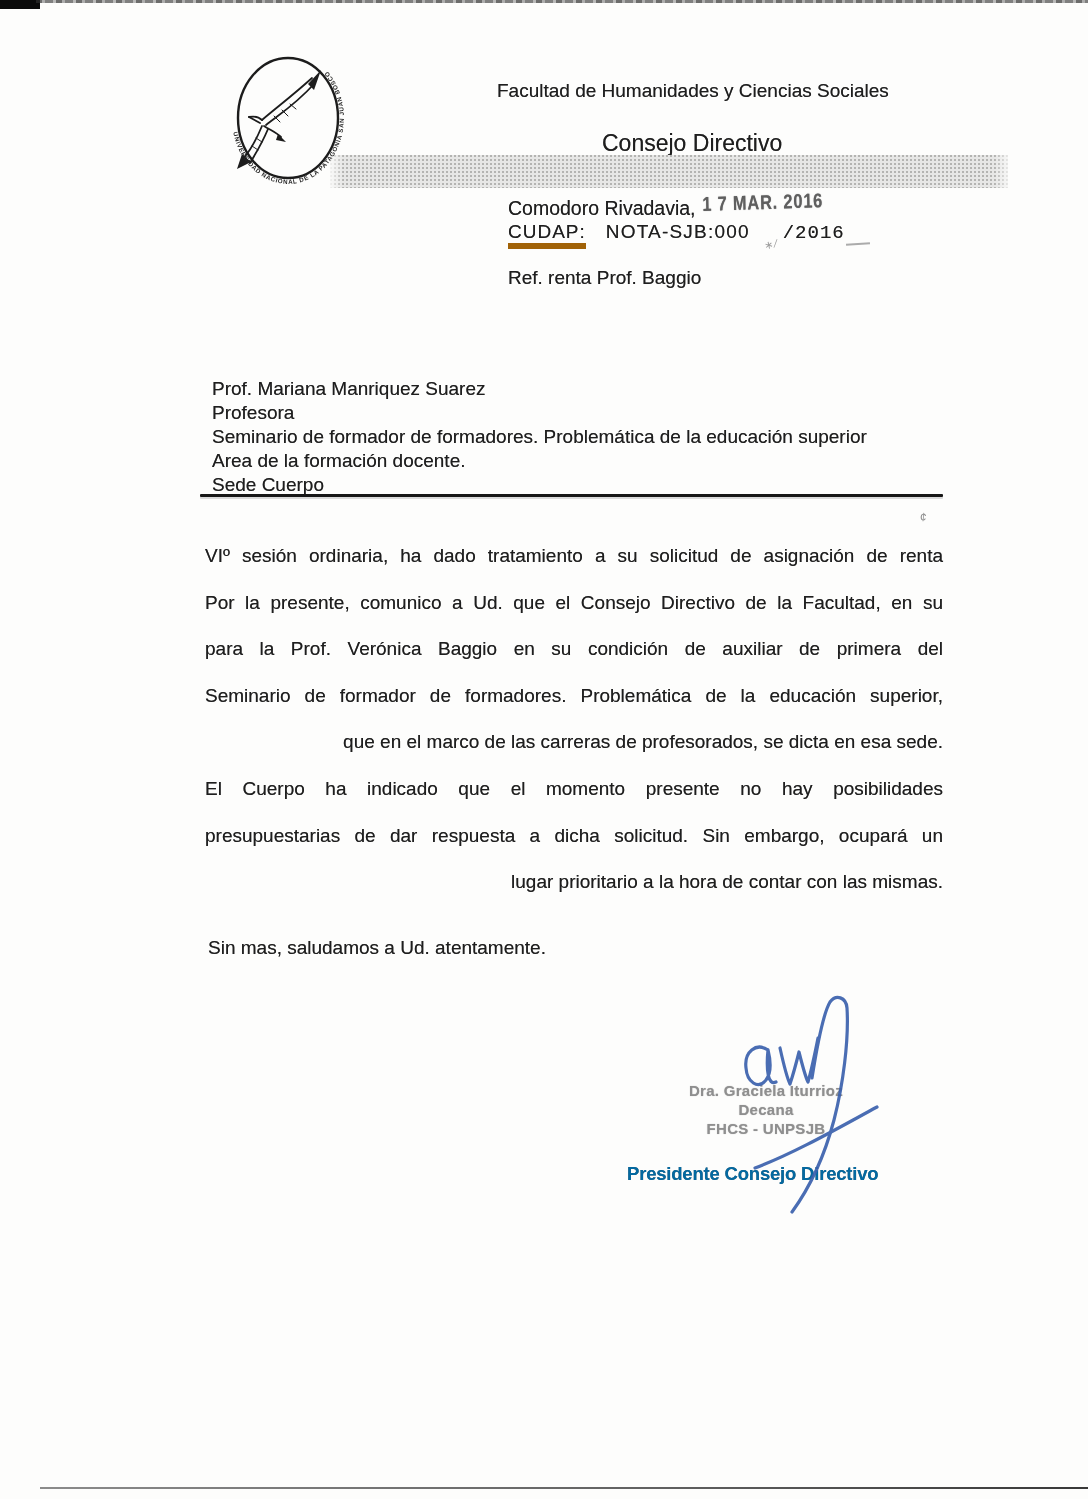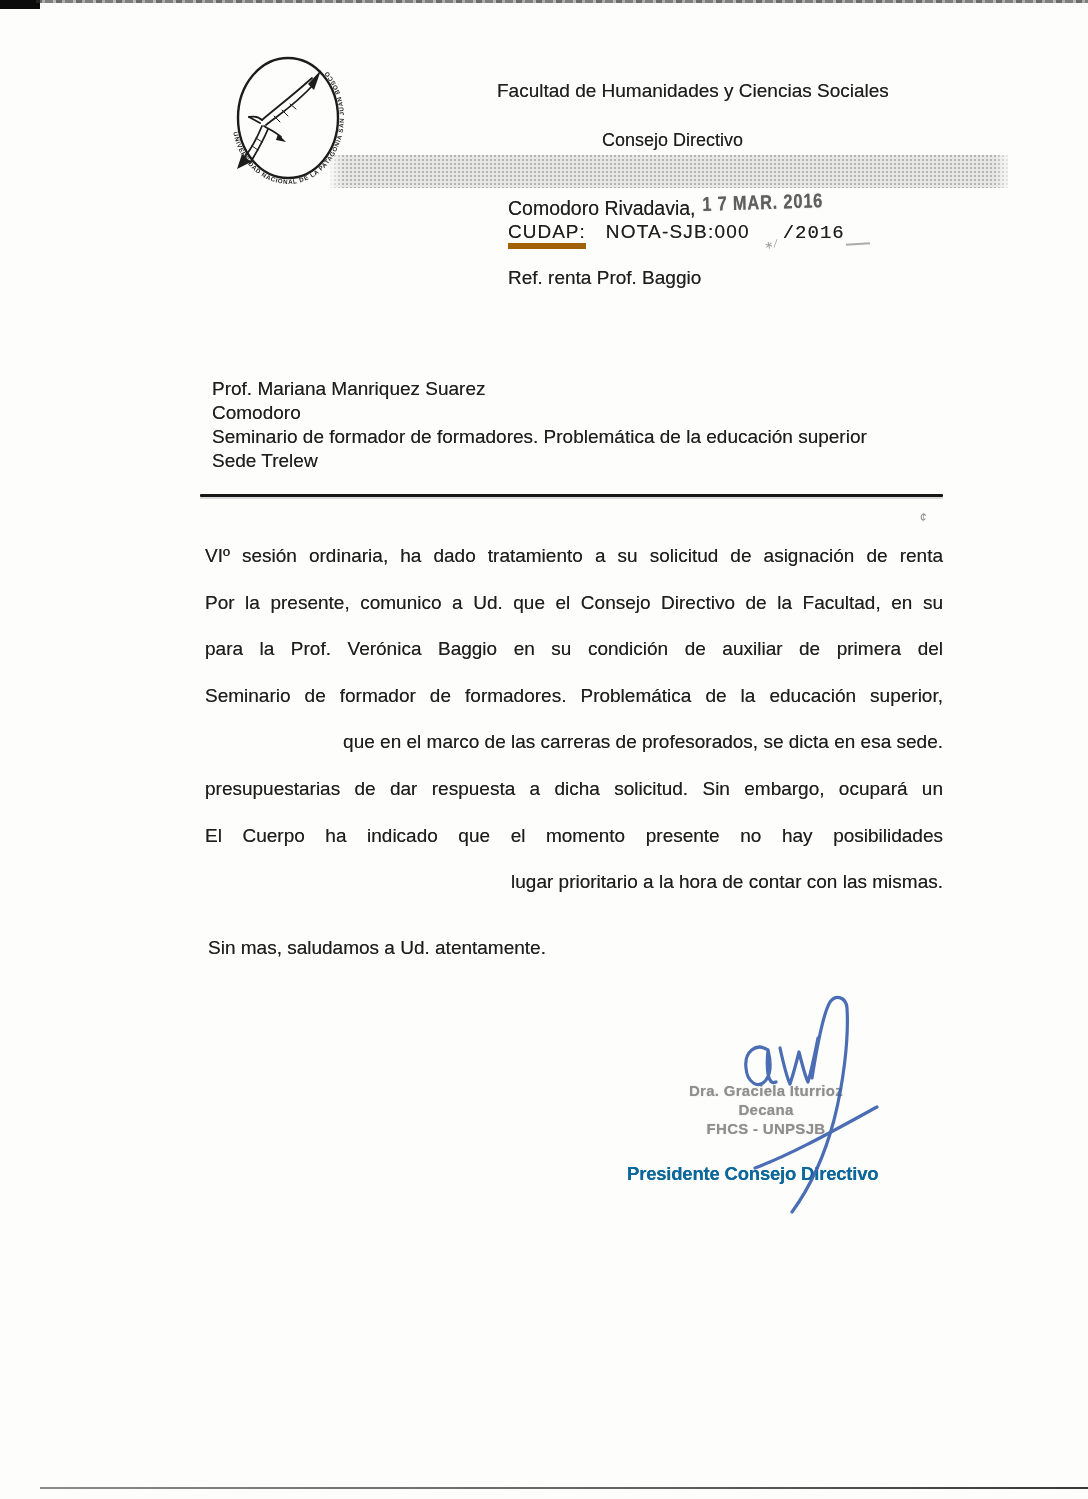--- a/index.html
+++ b/index.html
@@ -17,21 +17,21 @@
 
   
   .top-black{left:0;top:0;width:40px;height:9px;background:#0b0b0b;}
   .top-line{left:36px;top:0;width:1052px;height:3px;opacity:.7;
     background:repeating-linear-gradient(90deg,#2e2e2e 0 6px,#8a8a8a 6px 9px,#4a4a4a 9px 17px,#9b9b9b 17px 20px);}
   .bottom-line{left:40px;top:1487px;width:1048px;height:2px;opacity:.85;
     background:linear-gradient(90deg,#777,#444 60%,#161616);}
 
   
   .h-faculty{left:497px;top:80px;font-size:19px;white-space:nowrap;}
-  .h-council{left:602px;top:130px;font-size:18px;white-space:nowrap;}
+  .h-council{left:602px;top:130px;font-size:23px;white-space:nowrap;}
   .halftone{
     left:330px;top:155px;width:678px;height:33px;
     background-color:#e7e7e6;
     background-image:
       linear-gradient(90deg,rgba(253,253,252,.85),rgba(253,253,252,0) 2%,rgba(253,253,252,0) 98%,rgba(253,253,252,.7)),
       radial-gradient(circle at 1px 1px,#b4b4b2 1px,rgba(0,0,0,0) 1.4px);
     background-size:100% 100%,4px 4px;
   }
   .logo-wrap{left:224px;top:46px;width:132px;height:152px;z-index:3;}
 
@@ -130,38 +130,39 @@
   <div class="abs m-stamp">1 7 MAR. 2016</div>
   <div class="abs m-cudap scan">
     <span class="lbl">CUDAP:</span><span class="num">NOTA-SJB:000</span><span class="yr">/2016</span>
   </div>
   <div class="abs mark mark-1">∗⁄</div>
   <div class="abs mark-2"></div>
   <div class="abs m-ref scan">Ref. renta Prof. Baggio</div>
 
   <div class="abs recipient scan">
     <div>Prof. Mariana Manriquez Suarez</div>
-    <div>Comodoro</div>
+    <div>Profesora</div>
     <div>Seminario de formador de formadores. Problemática de la educación superior</div>
-    <div>Sede Trelew</div>
+    <div>Area de la formación docente.</div>
+    <div>Sede Cuerpo</div>
   </div>
   <div class="abs addr-rule"></div>
   <div class="abs mark mark-3">¢</div>
 
   <div class="abs para p1 scan">
     <div class="jline">VIº sesión ordinaria, ha dado tratamiento a su solicitud de asignación de renta</div>
     <div class="jline">Por la presente, comunico a Ud. que el Consejo Directivo de la Facultad, en su</div>
     <div class="jline">para la Prof. Verónica Baggio en su condición de auxiliar de primera del</div>
     <div class="jline">Seminario de formador de formadores. Problemática de la educación superior,</div>
     <div class="lline">que en el marco de las carreras de profesorados, se dicta en esa sede.</div>
   </div>
 
   <div class="abs para p2 scan">
+    <div class="jline">El Cuerpo ha indicado que el momento presente no hay posibilidades</div>
     <div class="jline">presupuestarias de dar respuesta a dicha solicitud. Sin embargo, ocupará un</div>
-    <div class="jline">El Cuerpo ha indicado que el momento presente no hay posibilidades</div>
     <div class="lline">lugar prioritario a la hora de contar con las mismas.</div>
   </div>
 
   <div class="abs closing scan">Sin mas, saludamos a Ud. atentamente.</div>
 
   <div class="abs stamp-block">
     <div>Dra. Graciela Iturrioz</div>
     <div>Decana</div>
     <div>FHCS - UNPSJB</div>
   </div>

